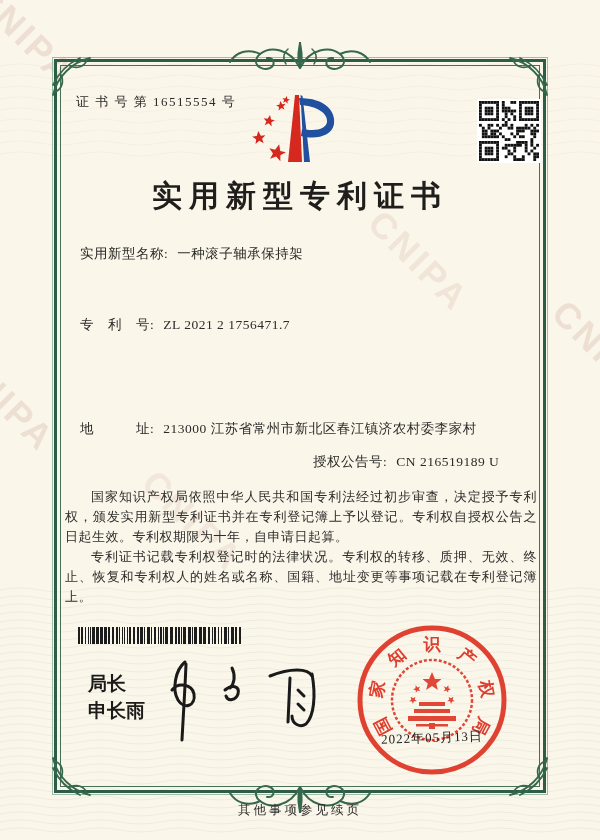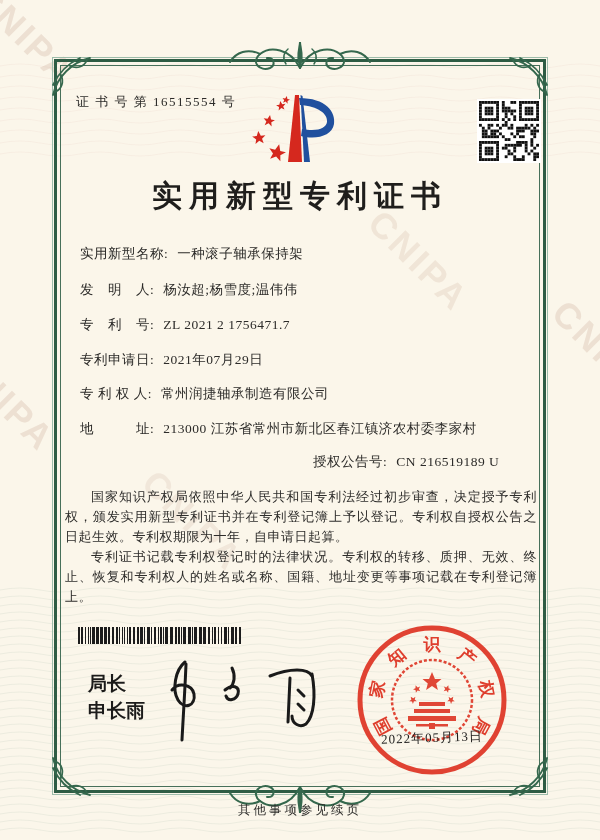--- a/index.html
+++ b/index.html
@@ -402,31 +402,22 @@
       <rect x="42" y="60" width="3" height="3" fill="#111"></rect>
       <rect x="45" y="60" width="3" height="3" fill="#111"></rect>
       <rect x="57" y="60" width="3" height="3" fill="#111"></rect>
     </svg>
 
   <div class="title">实用新型专利证书</div>
 
   <div class="row r1">
     <span class="lab">实用新型名称:</span><span class="val">一种滚子轴承保持架</span>
   </div>
-  <div class="row r2">
-    <span class="lab">发　明　人:</span><span class="val">杨汝超;杨雪度;温伟伟</span>
-  </div>
   <div class="row r3">
     <span class="lab">专　利　号:</span><span class="val">ZL 2021 2 1756471.7</span>
-  </div>
-  <div class="row r4">
-    <span class="lab">专利申请日:</span><span class="val">2021年07月29日</span>
-  </div>
-  <div class="row r5">
-    <span class="lab">专 利 权 人:</span><span class="val">常州润捷轴承制造有限公司</span>
   </div>
   <div class="row r6">
     <span class="lab">地　　　址:</span><span class="val">213000 江苏省常州市新北区春江镇济农村委李家村</span>
   </div>
   <div class="row r7b">
     <span class="lab">授权公告号:</span><span class="val">CN 216519189 U</span>
   </div>
 
   <div class="body-text">
     <p>国家知识产权局依照中华人民共和国专利法经过初步审查，决定授予专利权，颁发实用新型专利证书并在专利登记簿上予以登记。专利权自授权公告之日起生效。专利权期限为十年，自申请日起算。</p>

